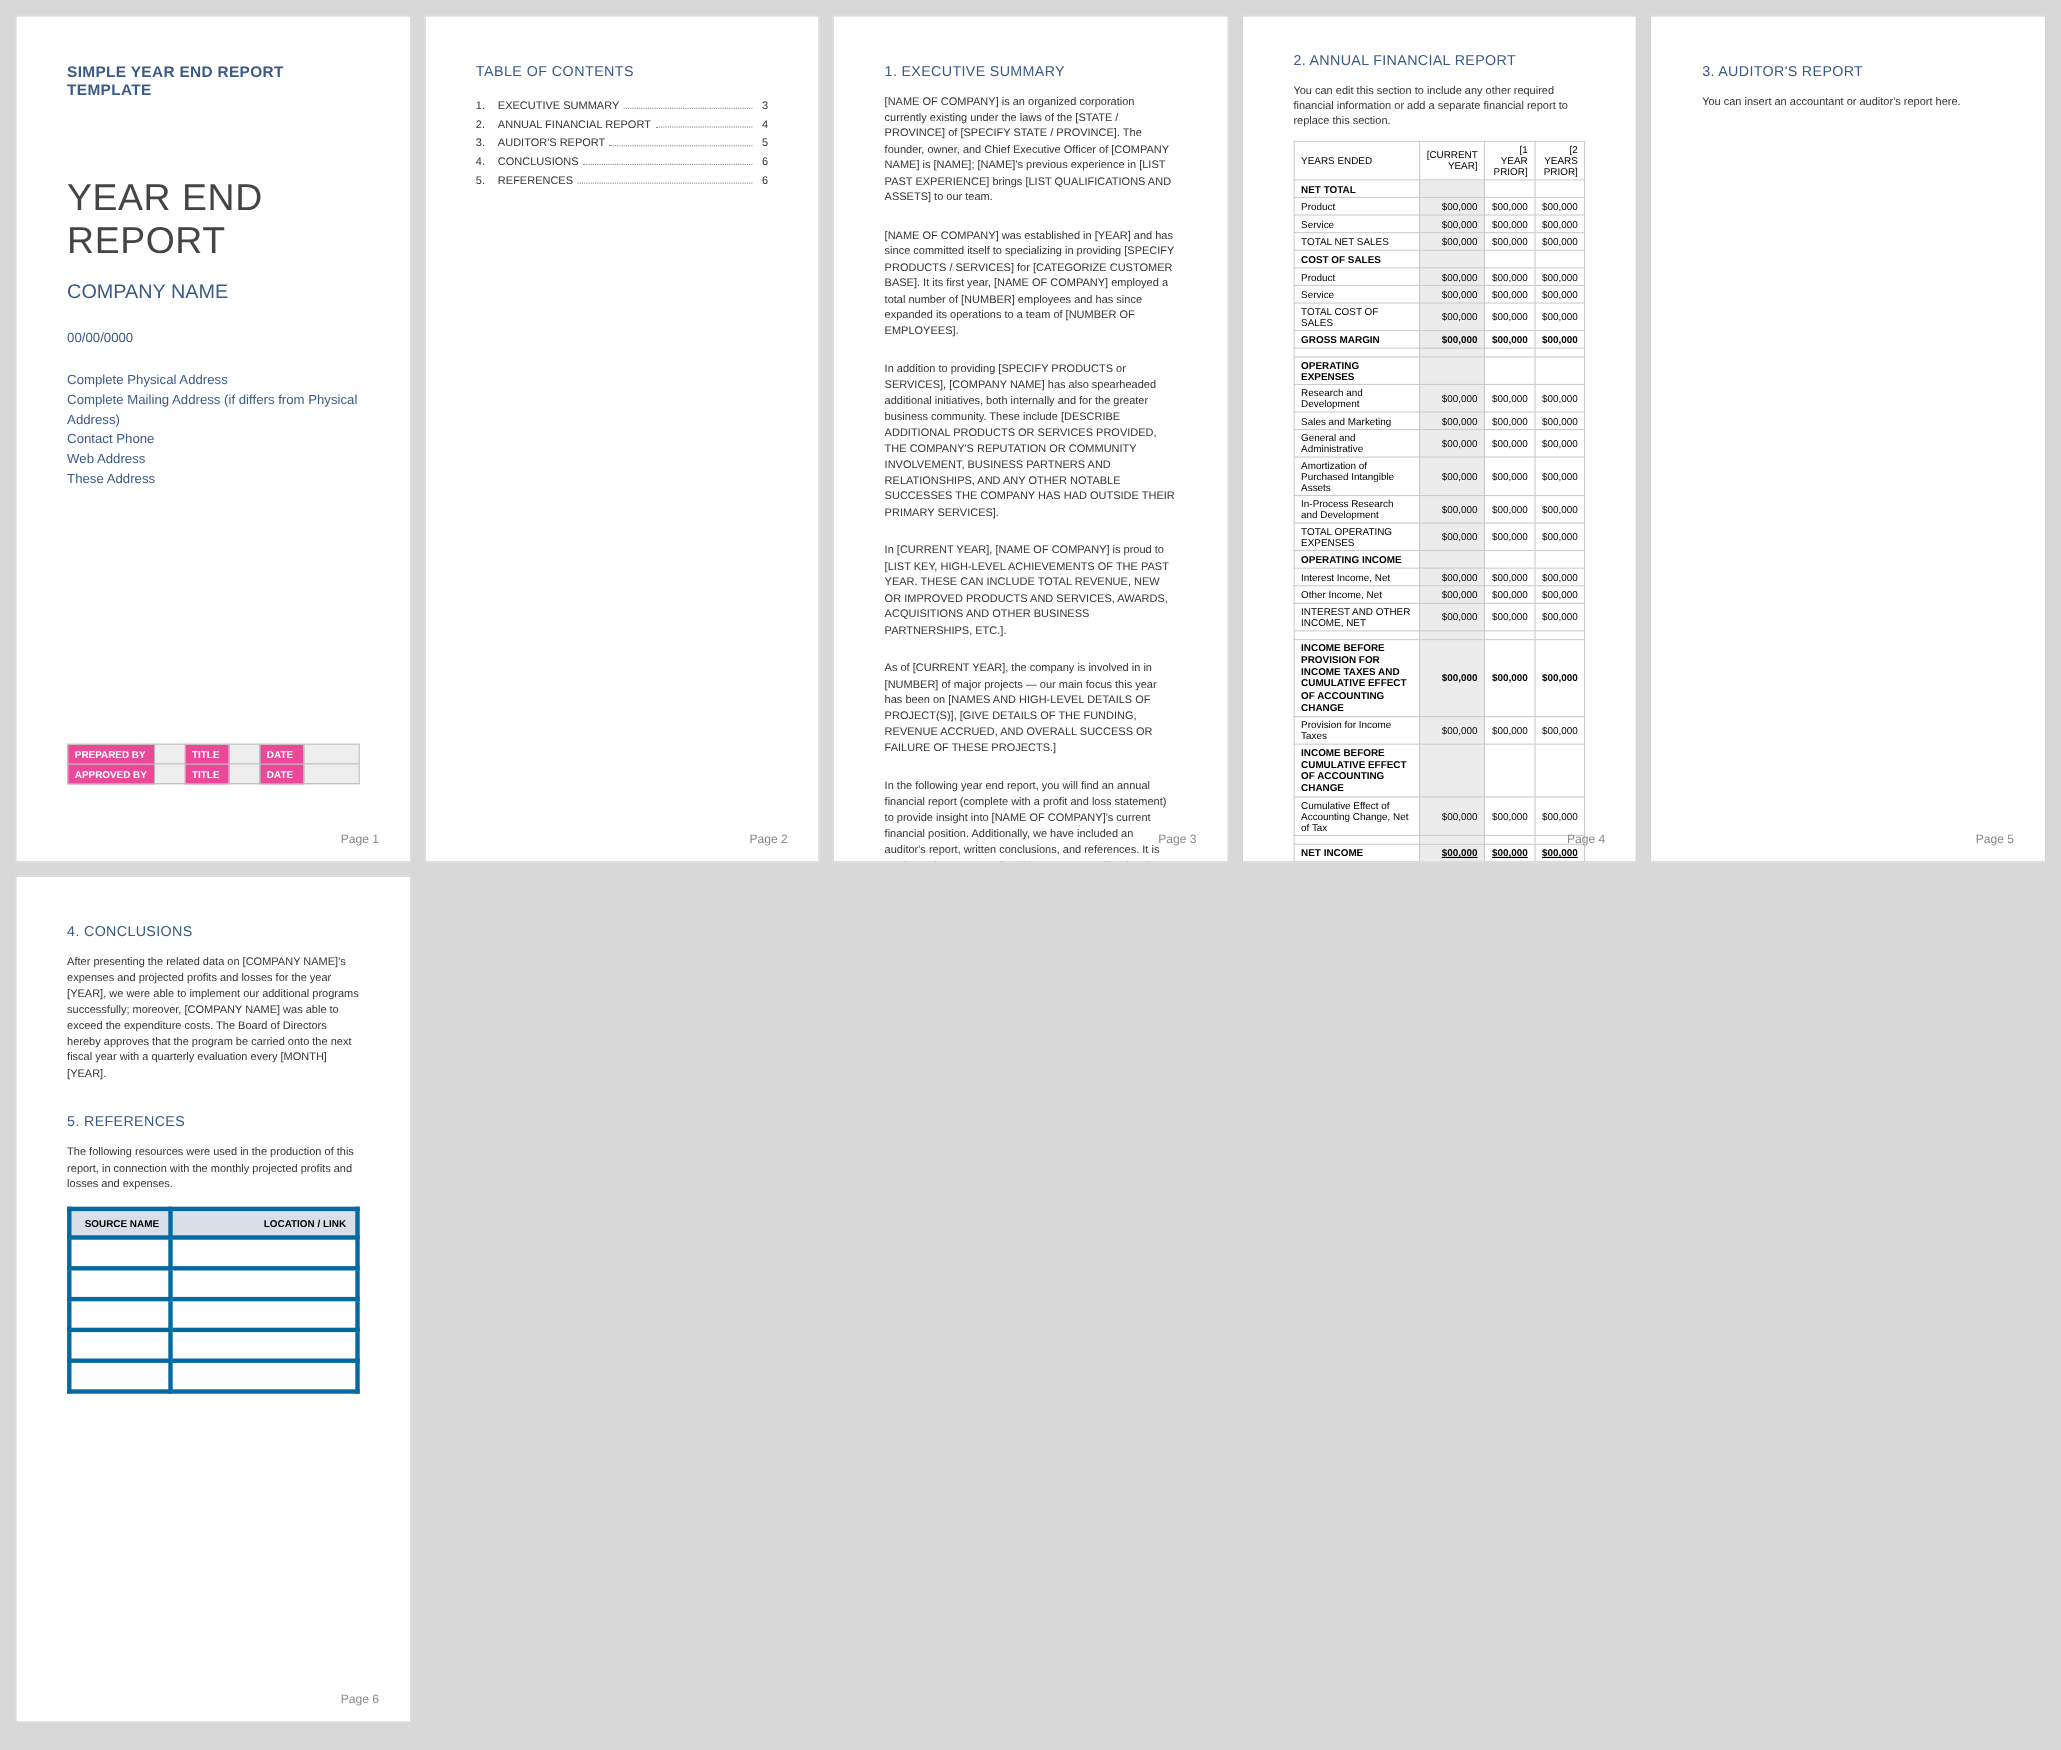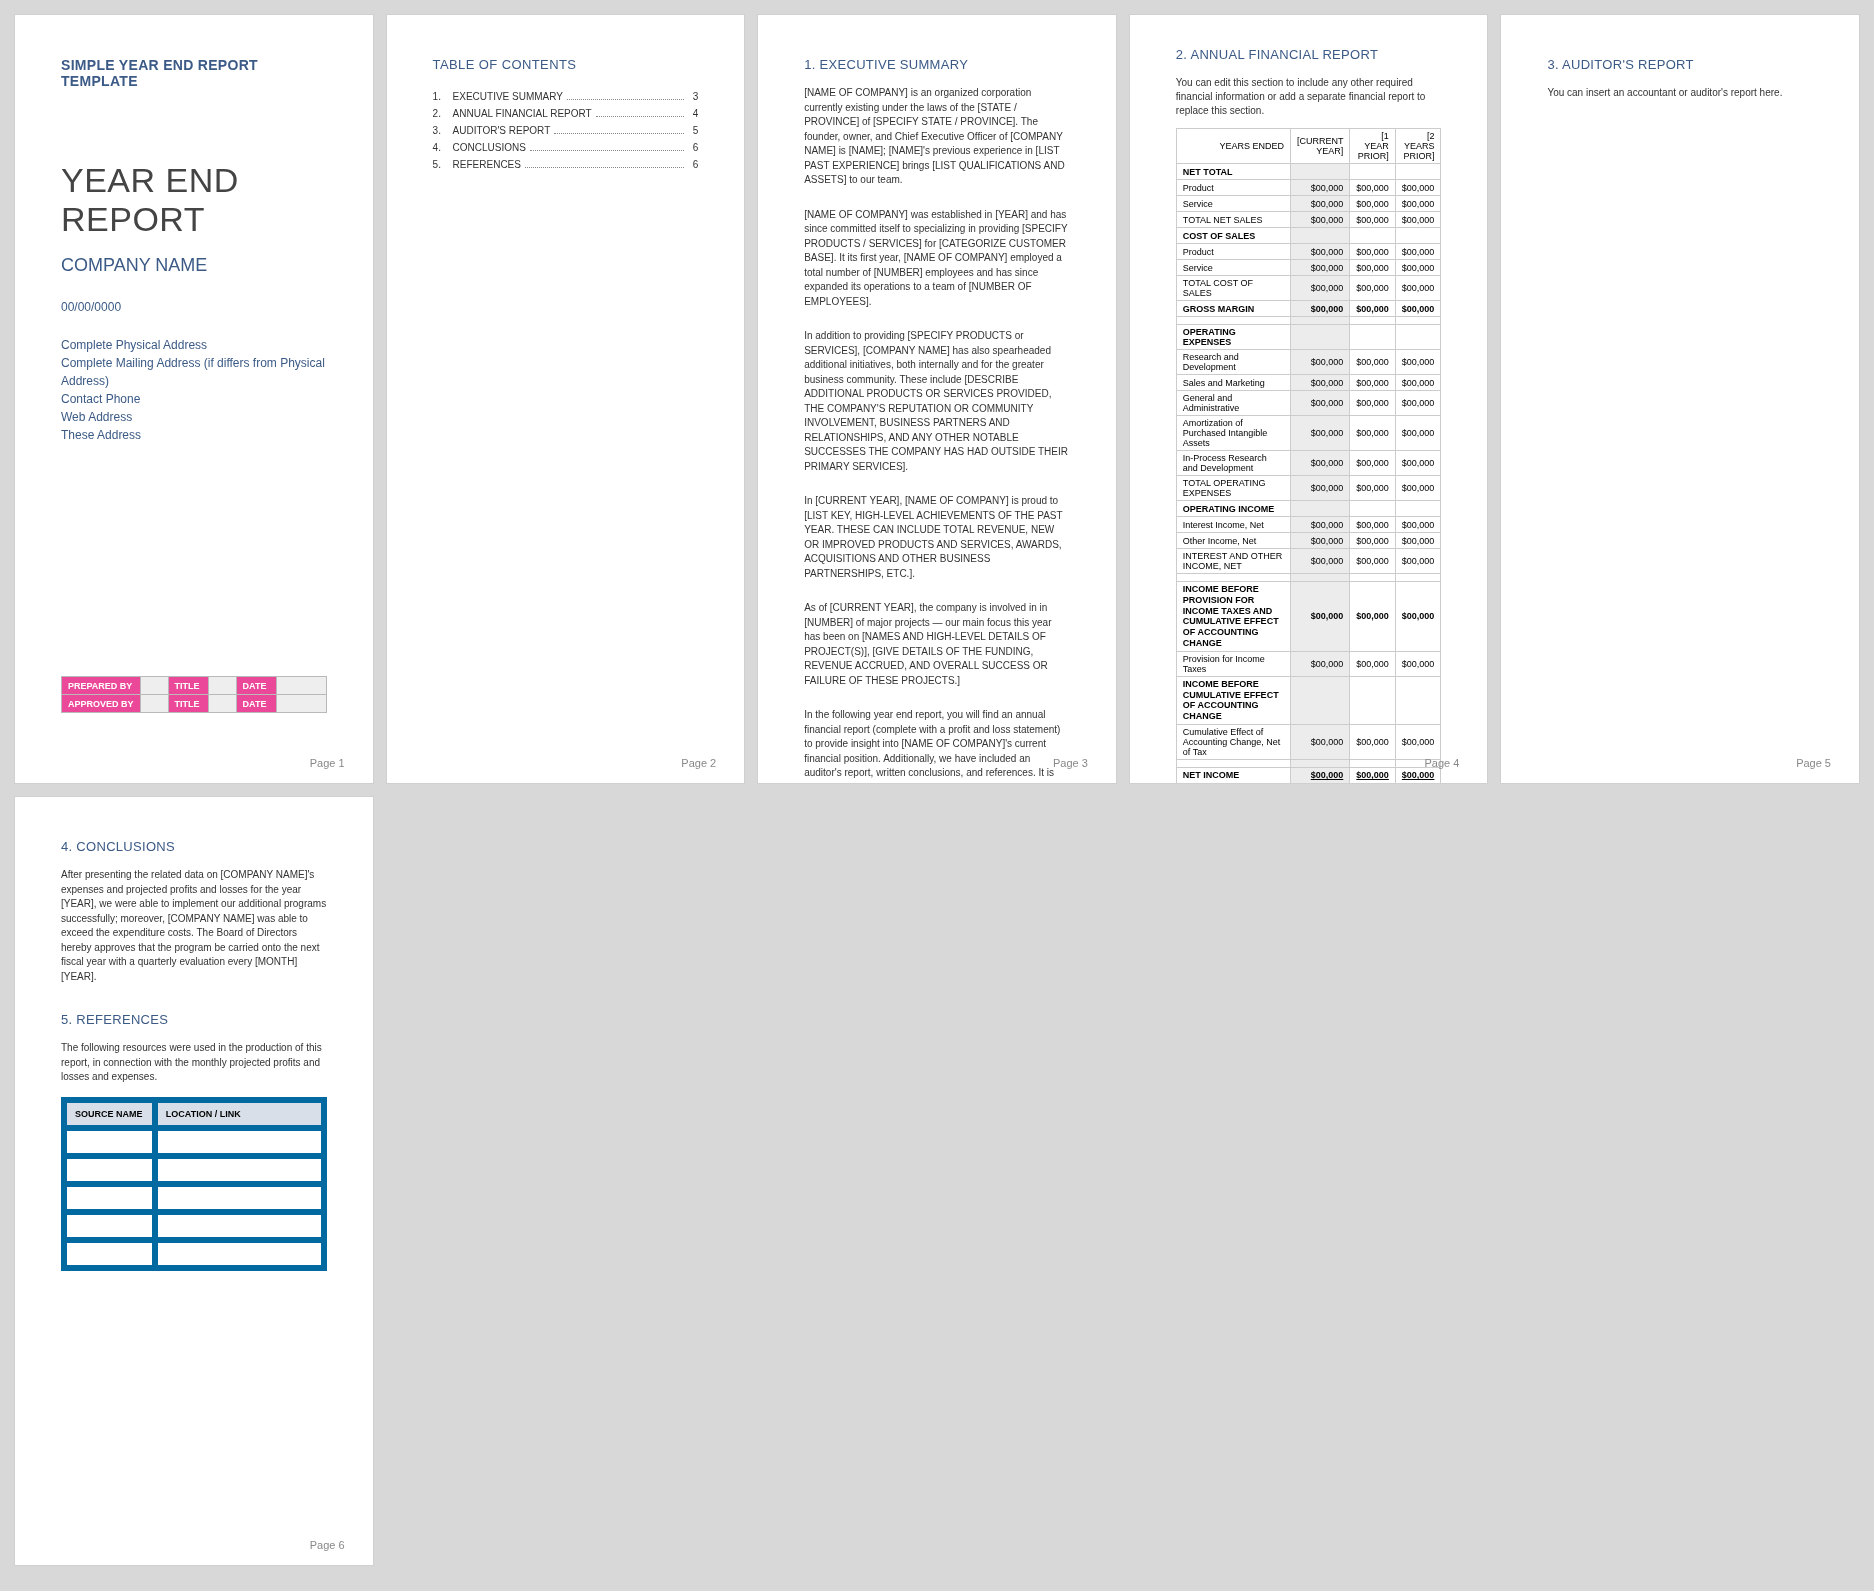--- a/index.html
+++ b/index.html
@@ -154,23 +154,23 @@
   .fin-table tr.spacer td { height: 8px; border-left:1px solid #ccc; border-right:1px solid #ccc; }
   .fin-table tr.spacer td.val { background:#ececec;}
   
   .ref-table {
     width: 100%;
     border-collapse: collapse;
     font-size: 10px;
     margin-top: 12px;
   }
   .ref-table th, .ref-table td {
-    border: 6px solid #0369a1;
+    border: 4px solid #0369a1;
     padding: 6px 8px;
-    text-align: left;
+    text-align: right;
   }
   .ref-table th {
     background: #d9dfe8;
     font-weight: bold;
     font-size: 9px;
   }
   .ref-table td { height: 28px; }
 </style>
 </head>
 <body>
@@ -259,21 +259,21 @@
     <p class="body-text">In the following year end report, you will find an annual financial report (complete with a profit and loss statement) to provide insight into [NAME OF COMPANY]'s current financial position. Additionally, we have included an auditor's report, written conclusions, and references. It is our hope that upon reading this report, you will gain a better understanding of our business's directions, and whether we will continue with all current initiatives, undergo modifications, or terminate and/or replace any of them, based on the financial models contained herein.</p>
     <div class="page-num">Page 3</div>
   </div>
 
   <div class="page" style="padding-top:32px;">
     <div class="num-section">2.  ANNUAL FINANCIAL REPORT</div>
     <p class="fin-intro">You can edit this section to include any other required financial information or add a separate financial report to replace this section.</p>
     <table class="fin-table">
       <tbody>
           <tr>
-        <th style="text-align:right;width:44%">YEARS ENDED</th>
+        <th style="text-align:left;width:44%">YEARS ENDED</th>
         <th>[CURRENT YEAR]</th>
         <th>[1 YEAR PRIOR]</th>
         <th>[2 YEARS PRIOR]</th>
       </tr>
       <tr class="bold">
             <td class="row-label">NET TOTAL</td>
             <td class="val"></td>
             <td class="val2"></td>
             <td class="val2"></td>
           </tr>

